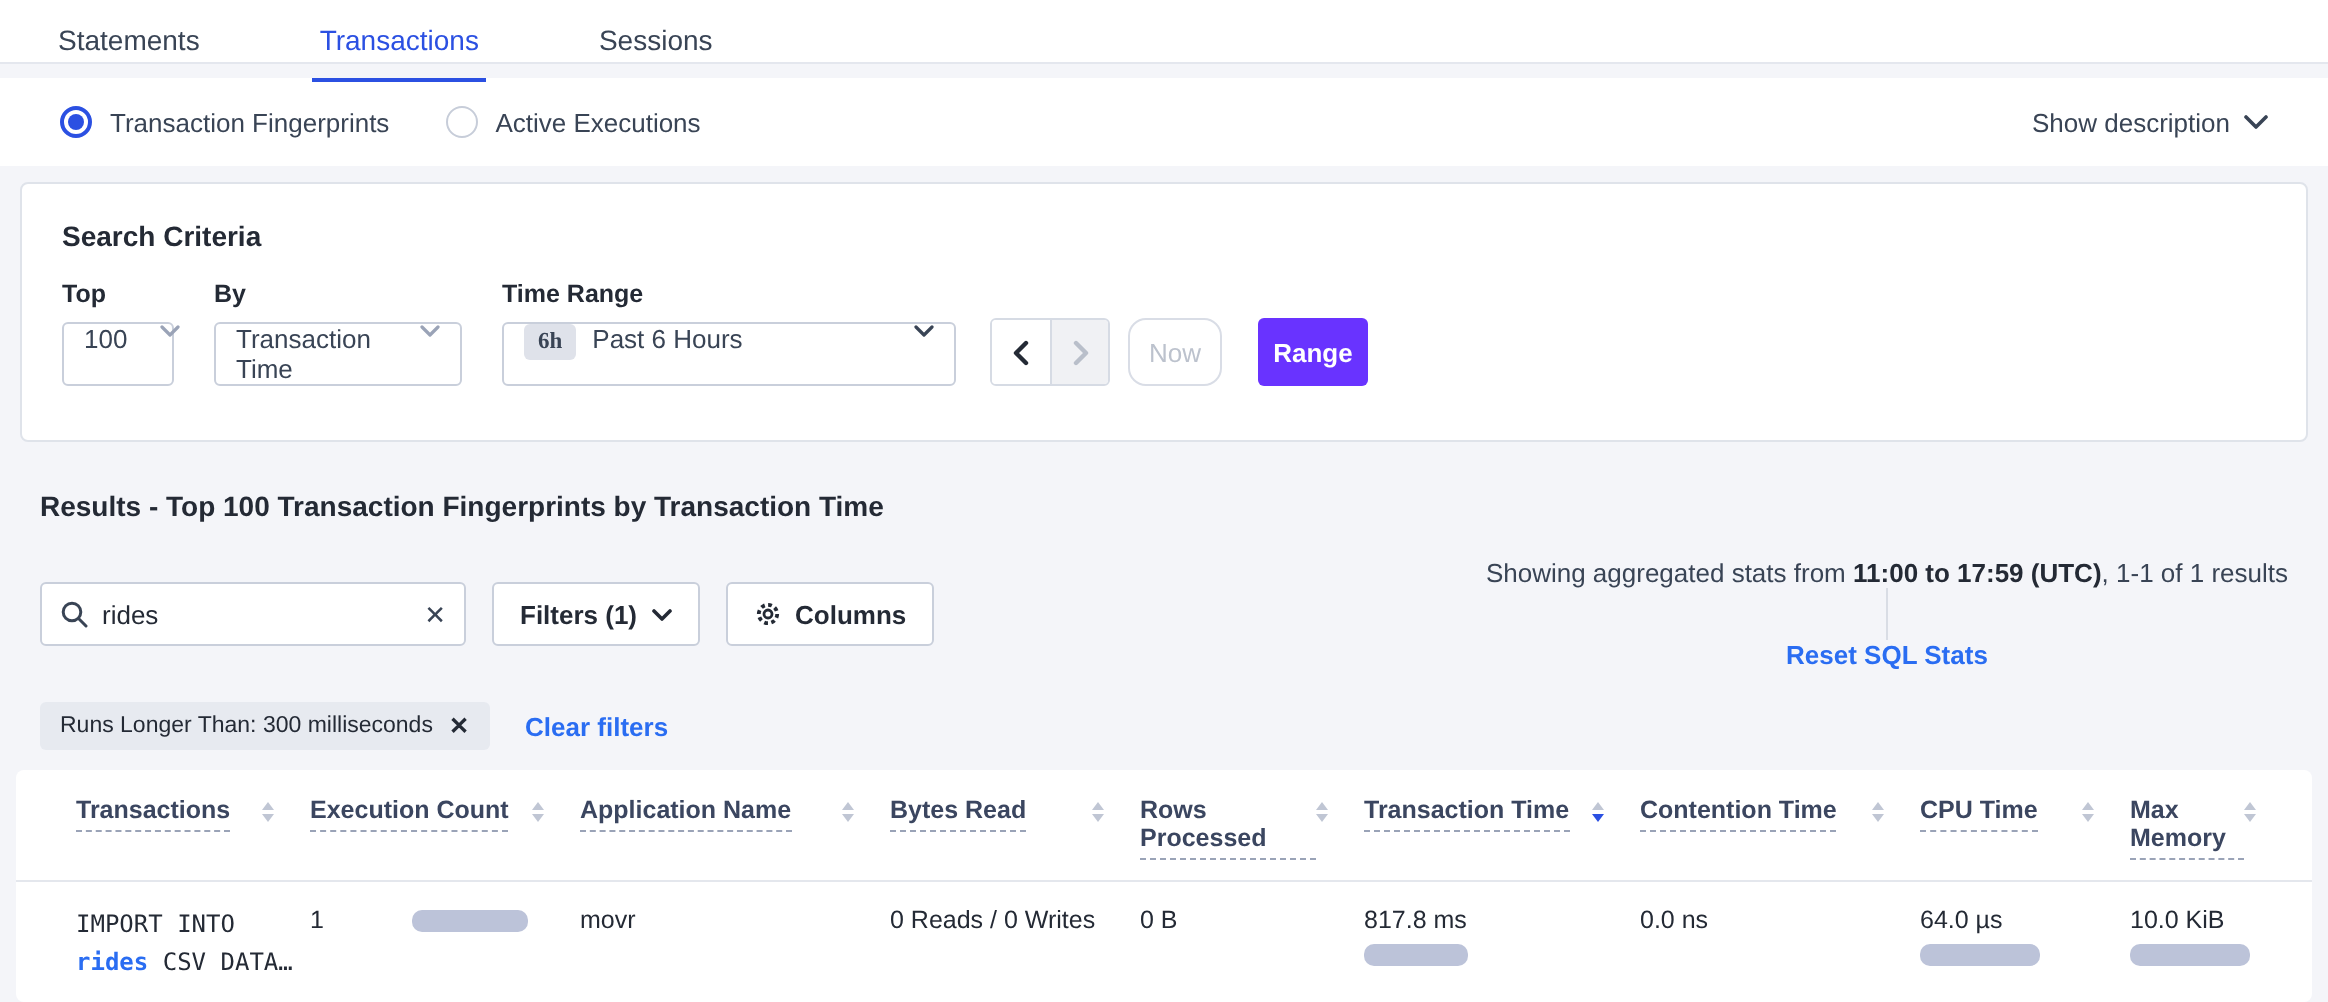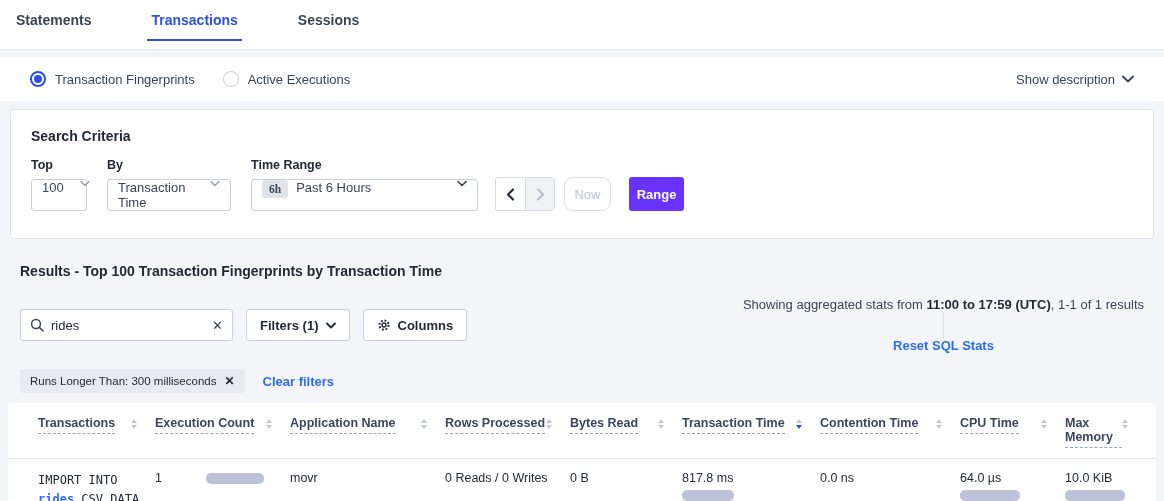--- a/index.html
+++ b/index.html
@@ -6,22 +6,22 @@
   html,body { width:1164px; height:501px; }
   body {
     font-family:"Liberation Sans", sans-serif;
     background:#f4f5f9;
     color:#394455;
     font-size:13px;
     overflow:hidden;
   }
   
   .tabbar {
-    background:#fff; height:50px; border-bottom:1px solid #e4e7ee;
-    display:flex; align-items:flex-start; padding-left:12px;font-weight:bold;
+    background:#fff; height:32px; border-bottom:1px solid #e4e7ee;
+    display:flex; align-items:flex-start; padding-left:25px;
   }
   .tab {
     height:41px; display:flex; align-items:center; cursor:pointer;
     font-size:14px; color:#394455; padding:0 4px; margin-right:52px;
     border-bottom:2.5px solid transparent;
   }
   .tab.active { color:#2b50e2; border-bottom-color:#2b50e2; }
   
   .radio-band {
     background:#fff; height:44px; margin-top:7px;
@@ -295,28 +295,28 @@
         </span>
     </div>
     <div class="th">
       <span class="th-label">Application Name</span>
       <span class="sorter">
           <span class="car-up"></span>
           <span class="car-dn"></span>
         </span>
     </div>
     <div class="th">
+      <span class="th-label">Bytes Read</span>
+      <span class="sorter">
+          <span class="car-up"></span>
+          <span class="car-dn"></span>
+        </span>
+    </div>
+    <div class="th">
       <span class="th-label">Rows Processed</span>
-      <span class="sorter">
-          <span class="car-up"></span>
-          <span class="car-dn"></span>
-        </span>
-    </div>
-    <div class="th">
-      <span class="th-label">Bytes Read</span>
       <span class="sorter">
           <span class="car-up"></span>
           <span class="car-dn"></span>
         </span>
     </div>
     <div class="th">
       <span class="th-label">Transaction Time</span>
       <span class="sorter">
           <span class="car-up"></span>
           <span class="car-dn active"></span>

